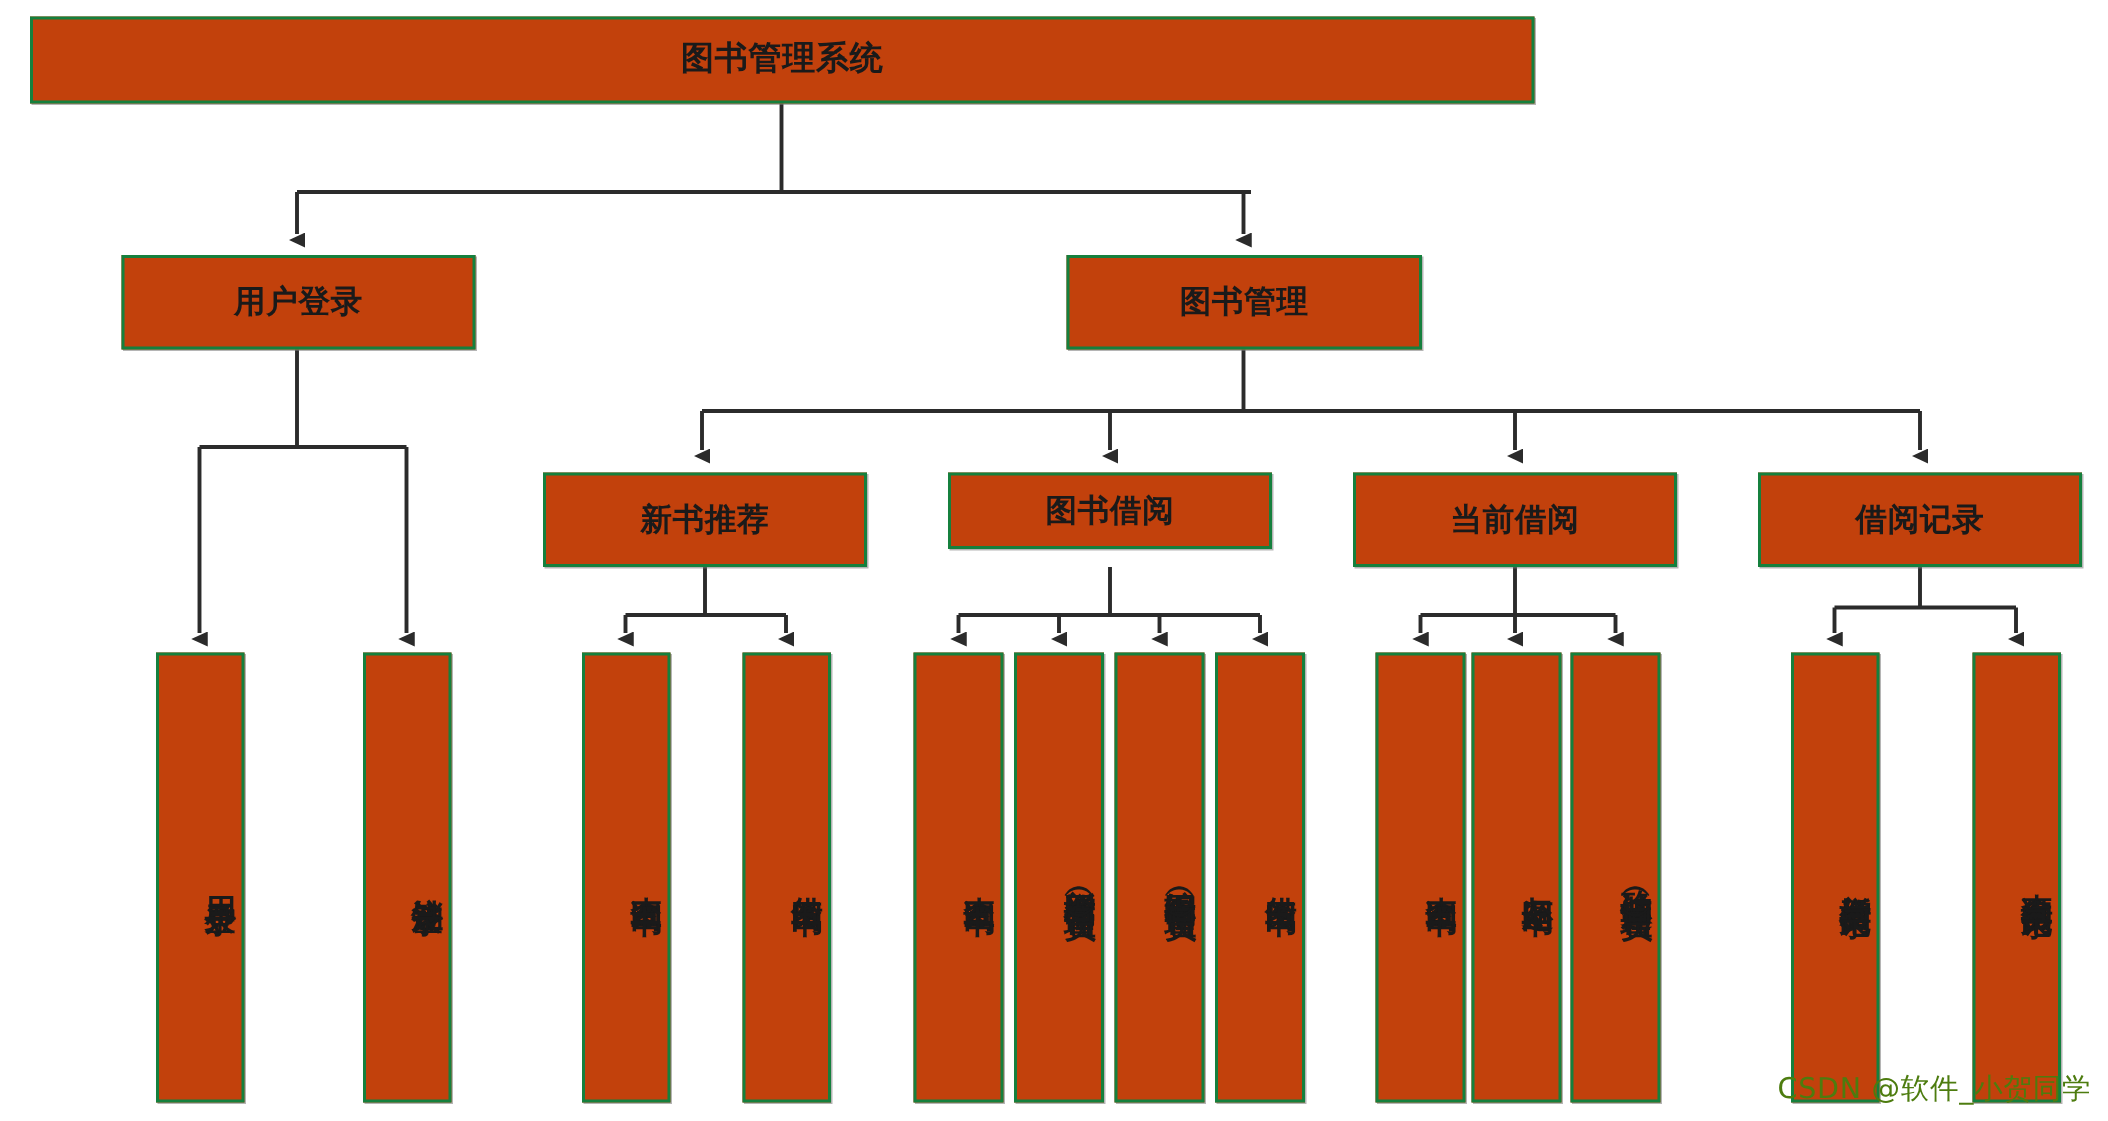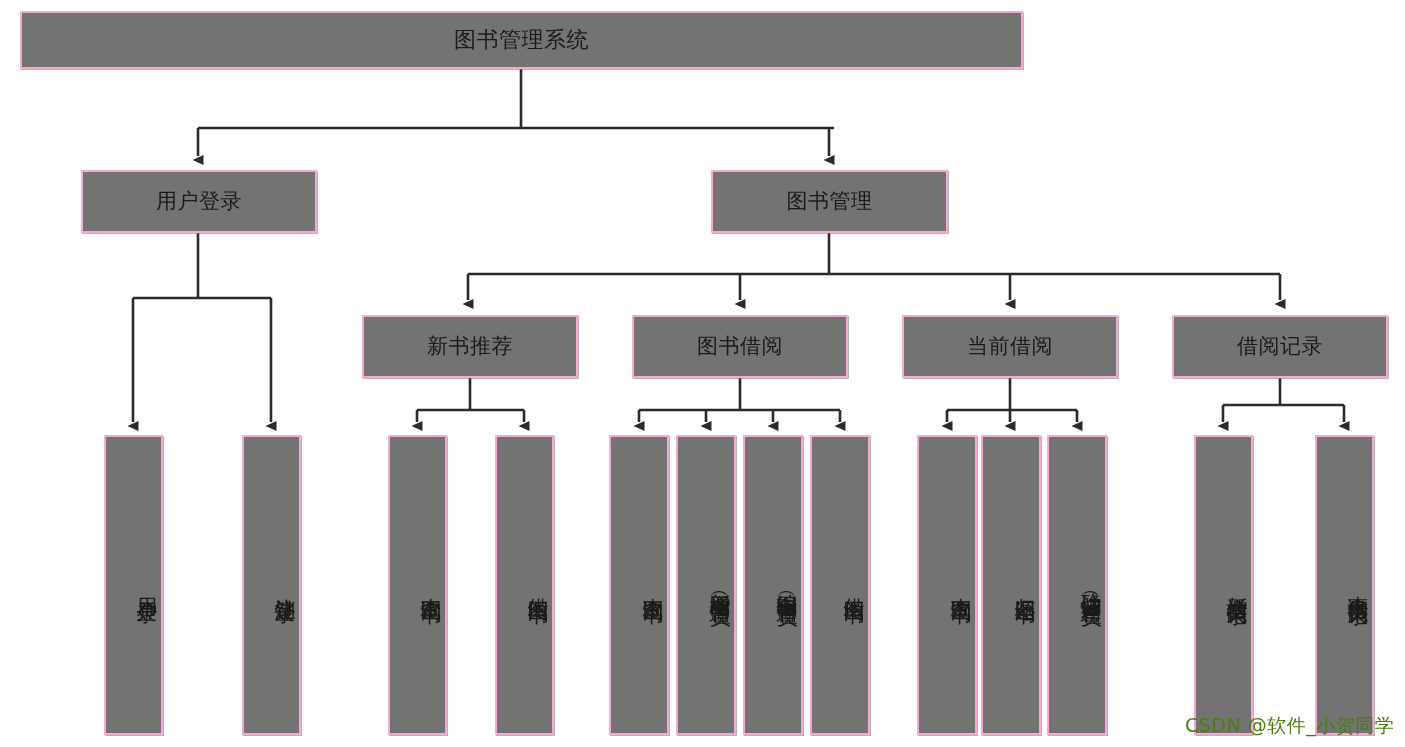--- a/index.html
+++ b/index.html
@@ -13,27 +13,28 @@
   #canvas {
     position: relative;
     width: 1405px;
     height: 747px;
     background: #ffffff;
     overflow: hidden;
   }
   .node {
     position: absolute;
     box-sizing: border-box;
-    border: 2px solid #f9a8d4;
-    background: #737373;
+    border: 2px solid #15803d;
+    background: #c2410c;
     display: flex;
     align-items: center;
     justify-content: center;
     color: #1a1a1a;
     box-shadow: 1px 1px 0 rgba(120,120,120,0.55);
+    font-weight: bold;
   }
   .node.h {
     font-size: 21px;
     line-height: 1.2;
     letter-spacing: 0.5px;
     white-space: nowrap;
   }
   .node.root { font-size: 22px; }
   .node.v {
     writing-mode: vertical-rl;
@@ -131,21 +132,21 @@
   <div class="node h" style="left:81px; top:170px; width:236px; height:63px;">
     <span>用户登录</span>
   </div>
   <div class="node h" style="left:711px; top:170px; width:237px; height:63px;">
     <span>图书管理</span>
   </div>
 
   <div class="node h" style="left:362px; top:315px; width:216px; height:63px;">
     <span>新书推荐</span>
   </div>
-  <div class="node h" style="left:632px; top:315px; width:216px; height:63px;">
+  <div class="node h" style="left:632px; top:315px; width:216px; height:51px;">
     <span>图书借阅</span>
   </div>
   <div class="node h" style="left:1172px; top:315px; width:216px; height:63px;">
     <span>借阅记录</span>
   </div>
   <div class="node h" style="left:902px; top:315px; width:216px; height:63px;">
     <span>当前借阅</span>
   </div>
 
   <div class="node v" style="left:104px; top:435px; width:59px; height:300px;">

